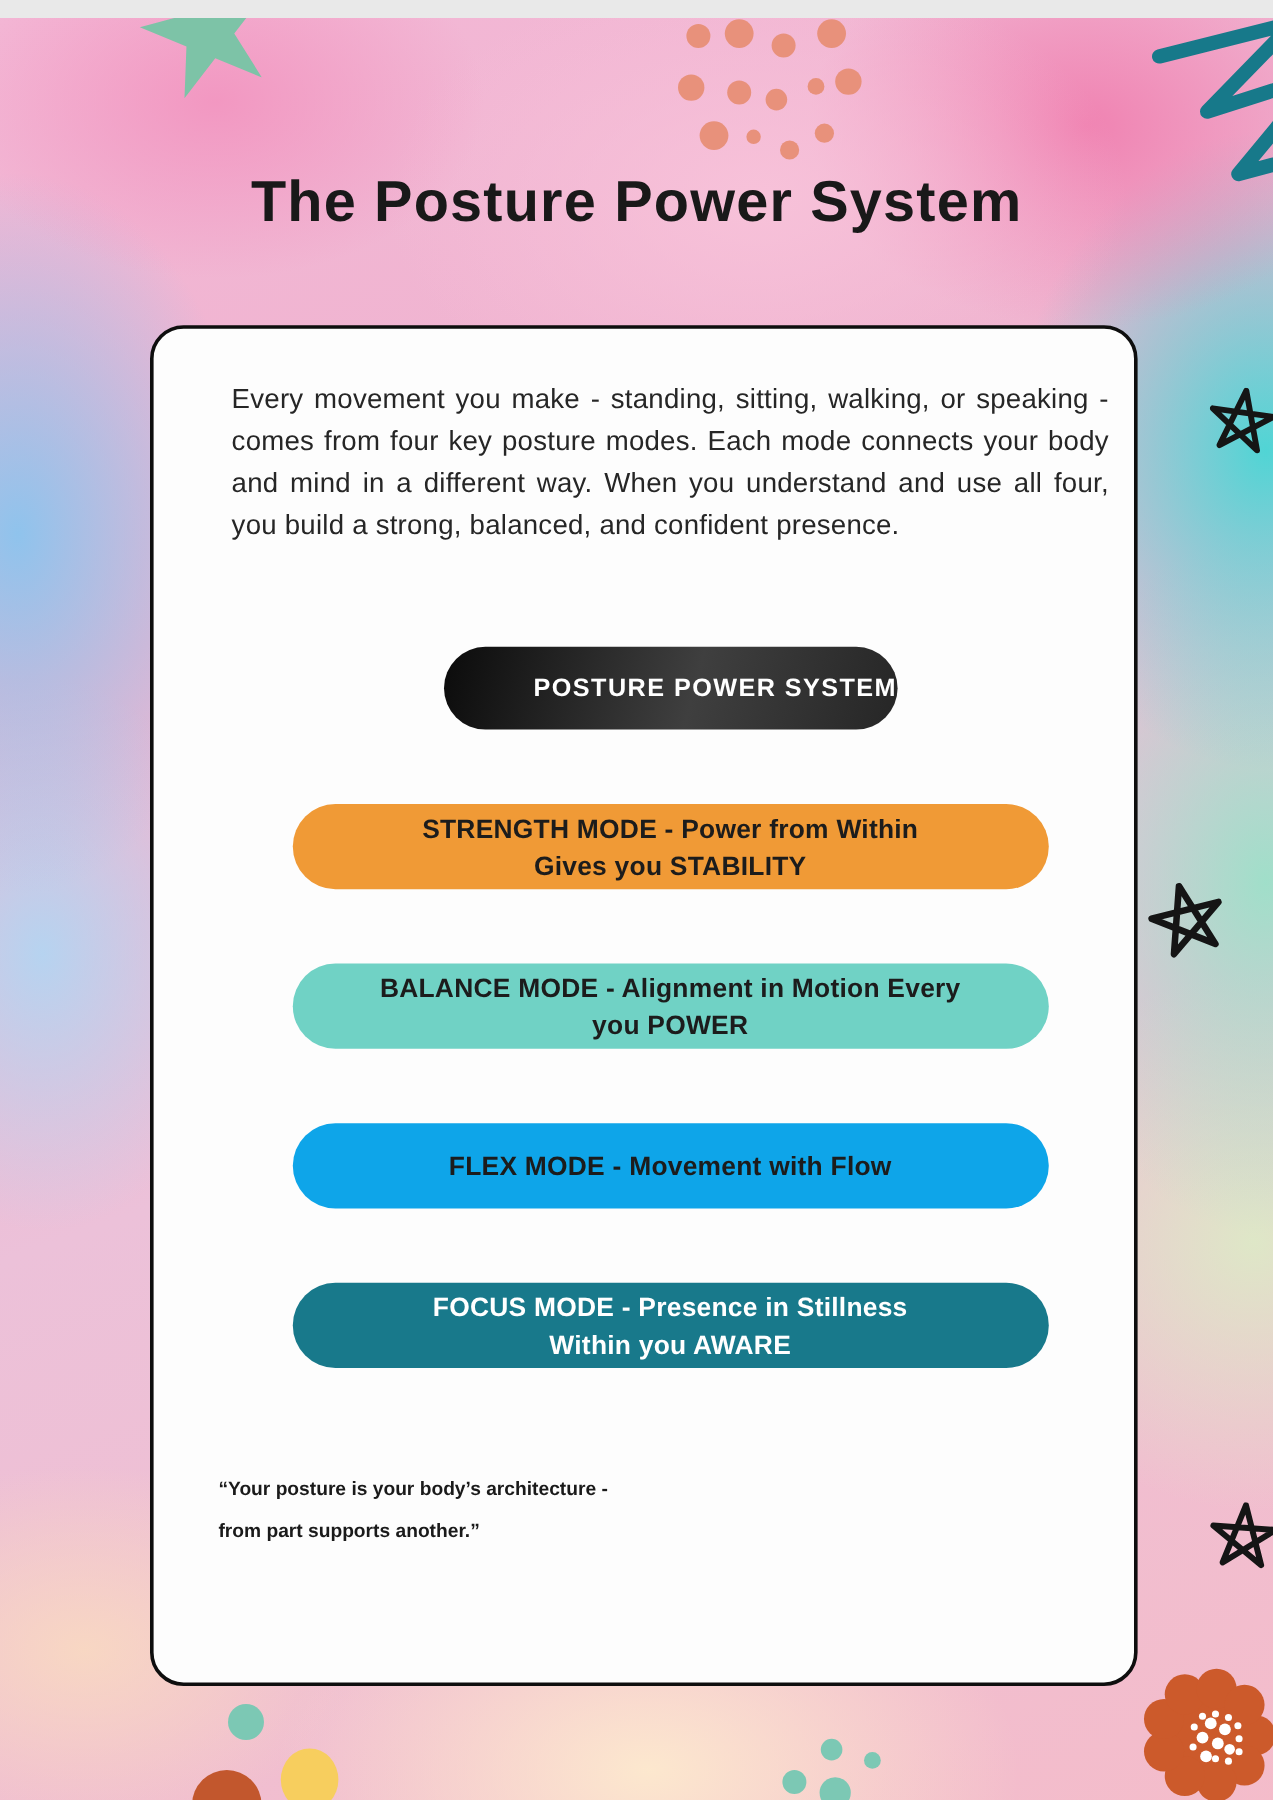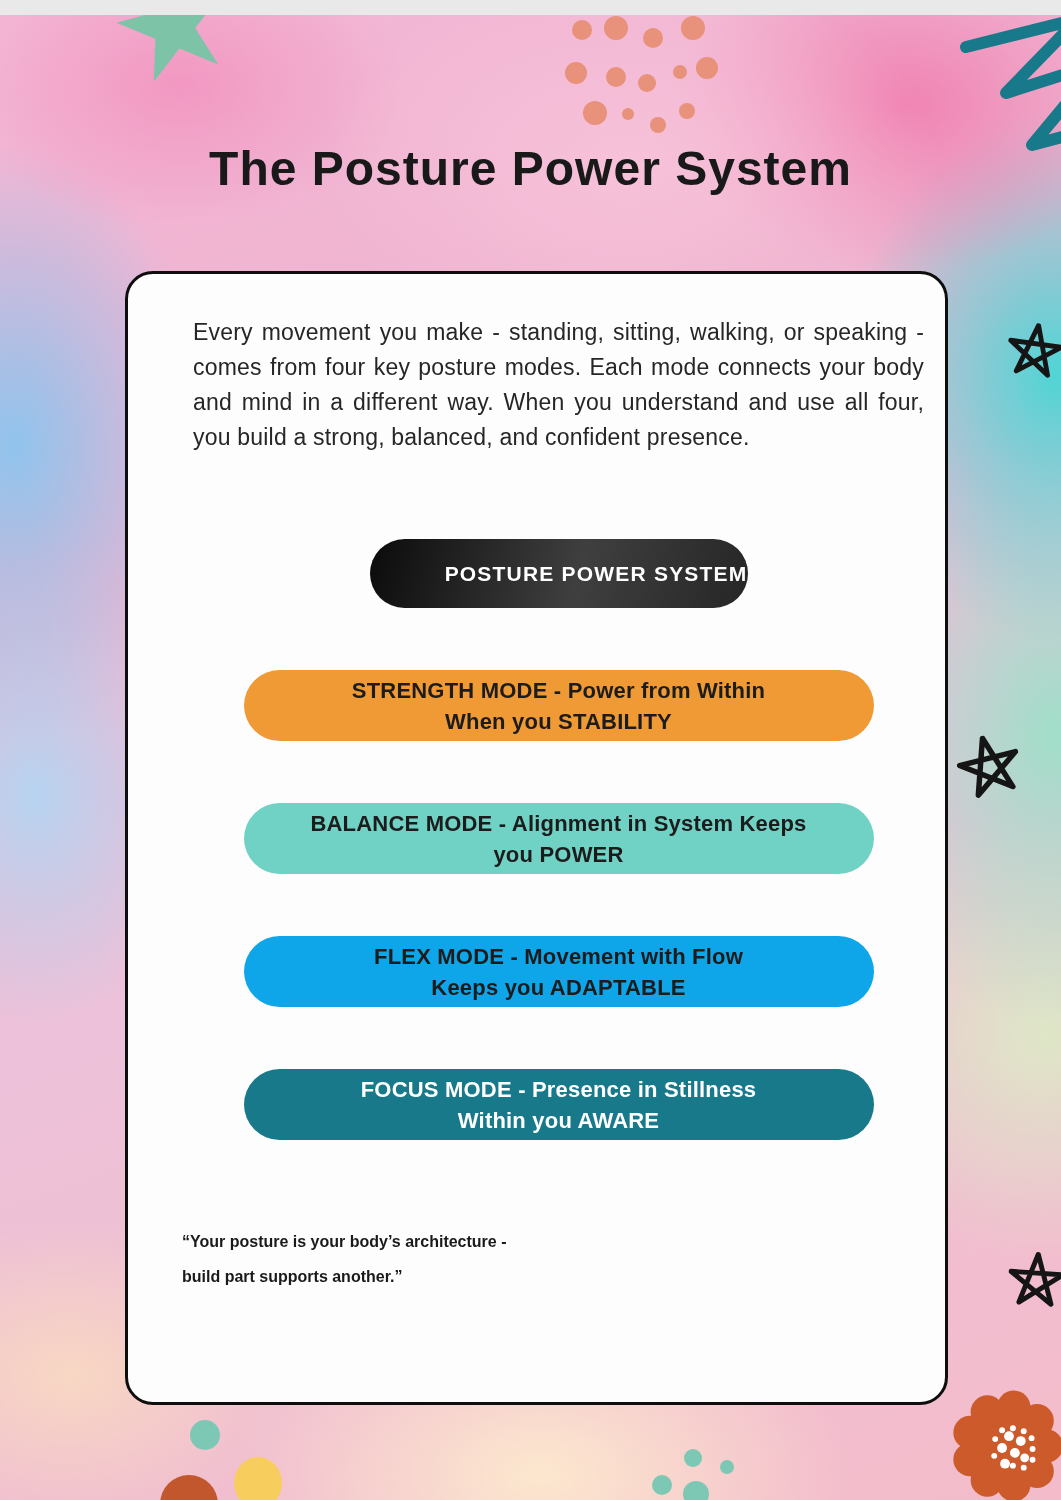--- a/index.html
+++ b/index.html
@@ -95,41 +95,40 @@
 
   <div class="card">
     <p class="intro">Every movement you make - standing, sitting, walking, or speaking - comes from four key posture modes. Each mode connects your body and mind in a different way. When you understand and use all four, you build a strong, balanced, and confident presence.</p>
 
     <div class="pill pill-dark">
       <span>POSTURE POWER SYSTEM</span>
     </div>
 
     <div class="pill pill-mode" style="background: rgb(240, 154, 54); color: rgb(28, 28, 28);">
       <span>STRENGTH MODE - Power from Within</span>
-      <span>When you STABILITY</span>
+      <span>Gives you STABILITY</span>
     </div>
 
     <div class="pill pill-mode" style="background: rgb(112, 210, 197); color: rgb(28, 28, 28);">
-      <span>BALANCE MODE - Alignment in System Keeps</span>
+      <span>BALANCE MODE - Alignment in Motion Every</span>
       <span>you POWER</span>
     </div>
 
     <div class="pill pill-mode" style="background: #0ea5e9; color: rgb(28, 28, 28);">
       <span>FLEX MODE - Movement with Flow</span>
-      <span>Keeps you ADAPTABLE</span>
     </div>
 
     <div class="pill pill-mode" style="background: rgb(24, 121, 139); color: #ffffff;">
       <span>FOCUS MODE - Presence in Stillness</span>
       <span>Within you AWARE</span>
     </div>
 
     <p class="quote">
       <span>“Your posture is your body’s architecture -</span><br>
-      <span>build part supports another.”</span>
+      <span>from part supports another.”</span>
     </p>
   </div>
 
   <span class="circ deco" style="left: 190px; top: 1405px; width: 30px; height: 30px; background: rgb(124, 200, 180);"></span>
   <span class="circ deco" style="left: 160px; top: 1460px; width: 58px; height: 58px; background: rgb(194, 87, 45);"></span>
   <span class="circ deco" style="left: 234px; top: 1442px; width: 48px; height: 52px; background: rgb(247, 206, 94);"></span>
 
   <svg class="deco" style="left:648px;top:1430px;" width="95" height="70" viewBox="0 0 95 70">
     <g style="fill: rgb(124, 200, 180);">
       <circle cx="45" cy="13" r="9"></circle>

